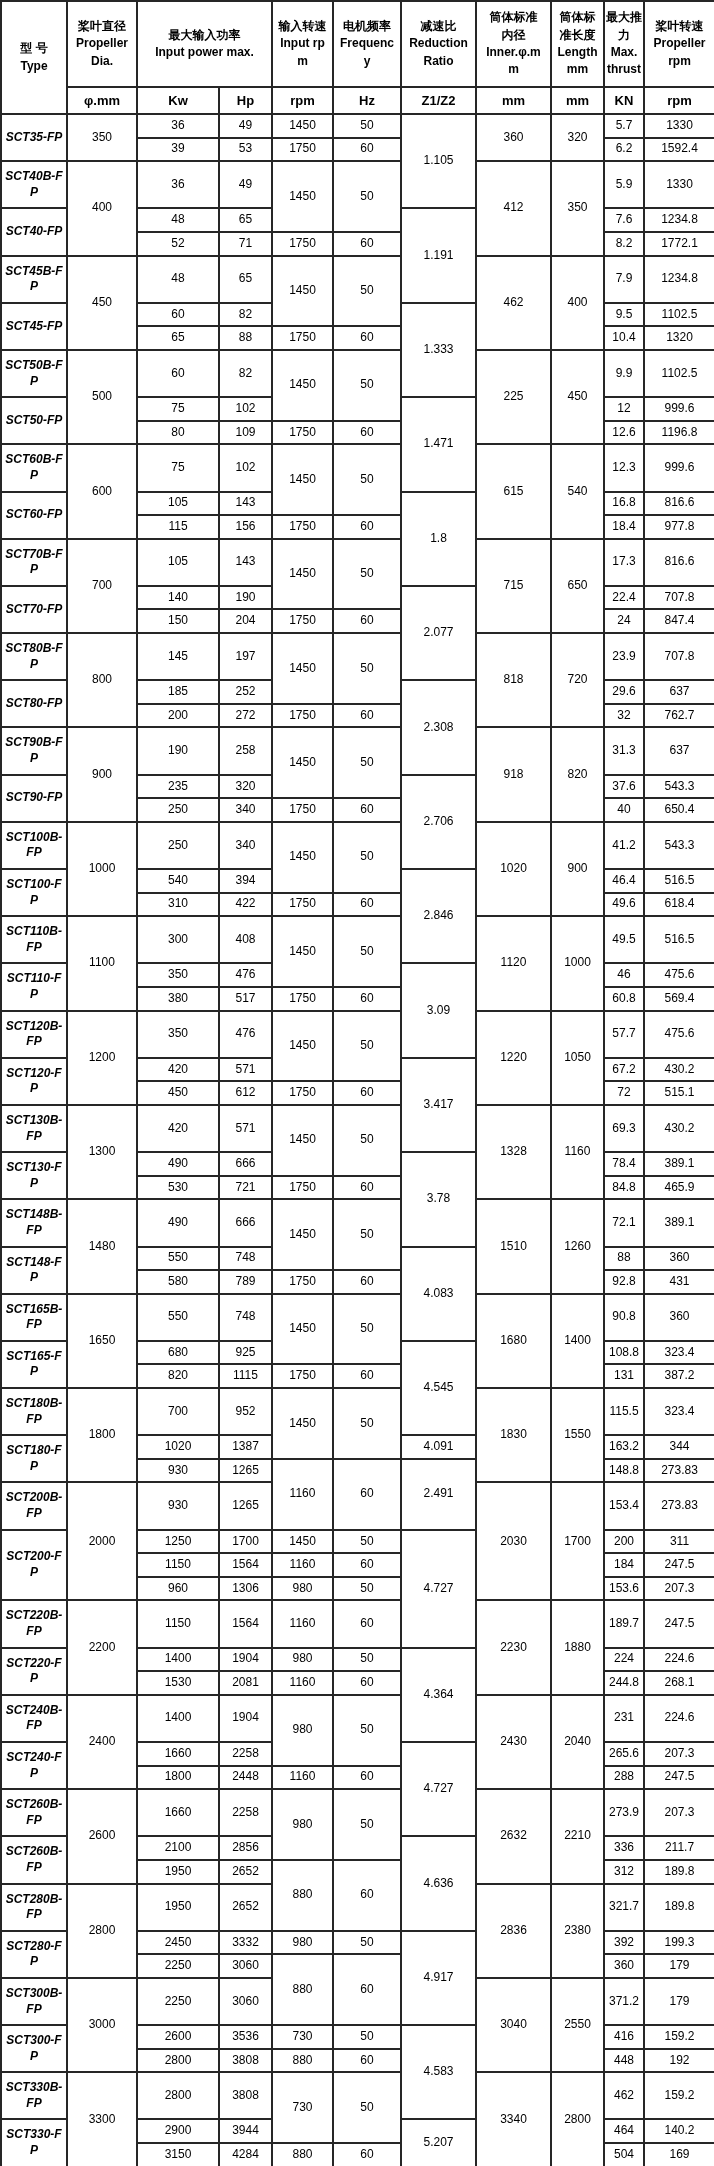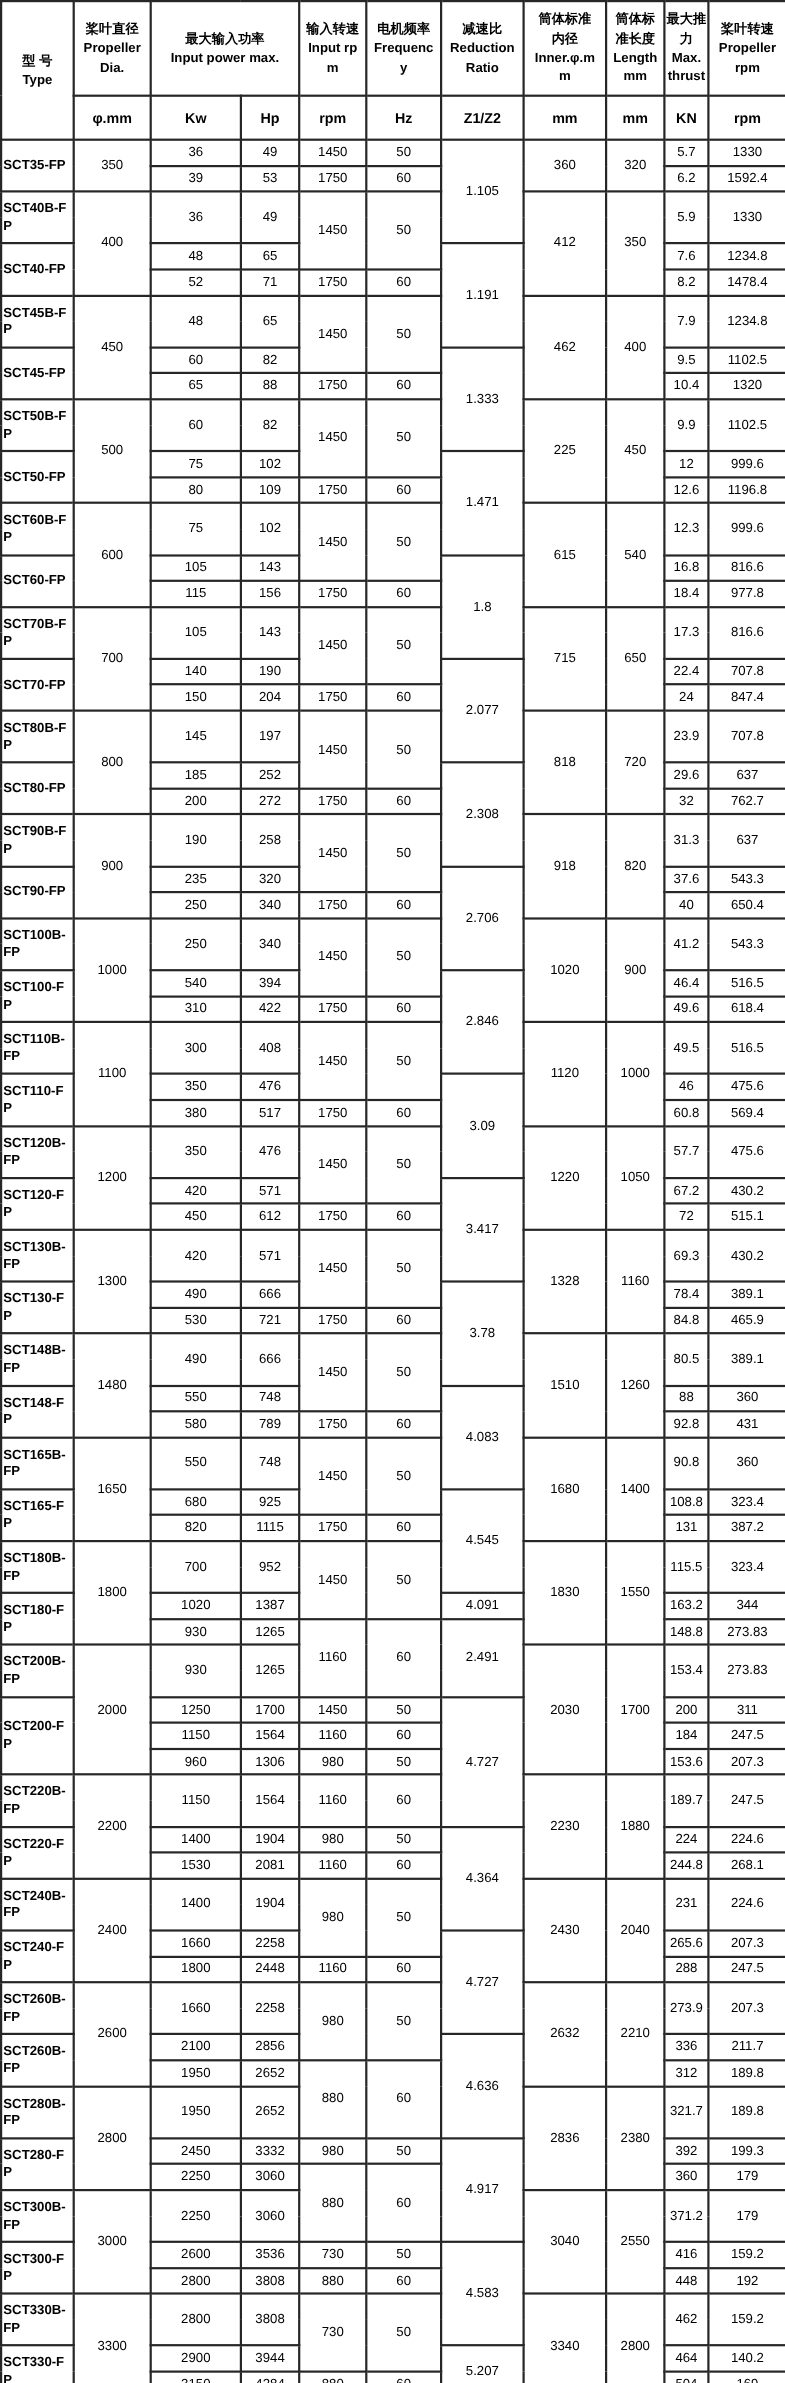--- a/index.html
+++ b/index.html
@@ -3,25 +3,25 @@
 <meta charset="utf-8">
 <style>
   html,body{margin:0;padding:0;background:#ffffff;}
   #page{width:714px;}
   table{border-collapse:collapse;table-layout:fixed;width:714px;
         font-family:"Liberation Sans","DejaVu Sans",sans-serif;color:#000;}
   th,td{border:2px solid #262626;text-align:center;vertical-align:middle;
         padding:0 1px;overflow:hidden;}
   thead th{font-weight:bold;font-size:12px;line-height:1.45;white-space:pre-line;}
   tr.h1{height:86px;}
-  tr.h2{height:40px;}
+  tr.h2{height:27px;}
   tr.h2 th{font-size:13px;line-height:1;}
   tbody tr{height:23.6px;}
   tbody td{font-size:12px;line-height:1.15;}
-  tbody td.m{font-weight:bold;word-break:break-all;line-height:1.3;text-align:left;}
+  tbody td.m{font-weight:bold;word-break:break-all;line-height:1.3;text-align:center;font-style:italic;}
 </style>
 </head>
 <body>
 
 <div id="page">
   <table id="spec-table">
     <colgroup>
       <col style="width:66px">
         <col style="width:70px">
         <col style="width:82px">
@@ -123,21 +123,21 @@
           <td rowspan="4">1.191</td>
           <td>7.6</td>
           <td>1234.8</td>
         </tr>
         <tr>
           <td>52</td>
           <td>71</td>
           <td>1750</td>
           <td>60</td>
           <td>8.2</td>
-          <td>1478.4</td>
+          <td>1772.1</td>
         </tr>
         <tr>
           <td rowspan="2" class="m">SCT45B-FP</td>
           <td rowspan="4">450</td>
           <td rowspan="2">48</td>
           <td rowspan="2">65</td>
           <td rowspan="3">1450</td>
           <td rowspan="3">50</td>
           <td rowspan="4">462</td>
           <td rowspan="4">400</td>
@@ -424,21 +424,21 @@
         </tr>
         <tr>
           <td rowspan="2" class="m">SCT148B-FP</td>
           <td rowspan="4">1480</td>
           <td rowspan="2">490</td>
           <td rowspan="2">666</td>
           <td rowspan="3">1450</td>
           <td rowspan="3">50</td>
           <td rowspan="4">1510</td>
           <td rowspan="4">1260</td>
-          <td rowspan="2">80.5</td>
+          <td rowspan="2">72.1</td>
           <td rowspan="2">389.1</td>
         </tr>
         <tr></tr>
         <tr>
           <td rowspan="2" class="m">SCT148-FP</td>
           <td>550</td>
           <td>748</td>
           <td rowspan="4">4.083</td>
           <td>88</td>
           <td>360</td>

